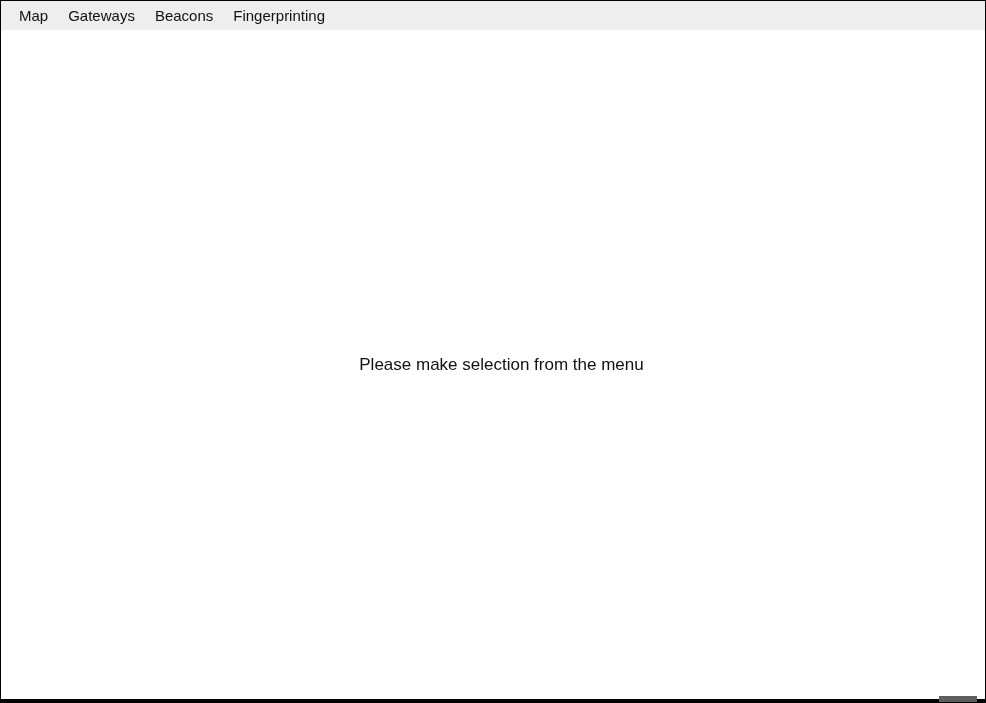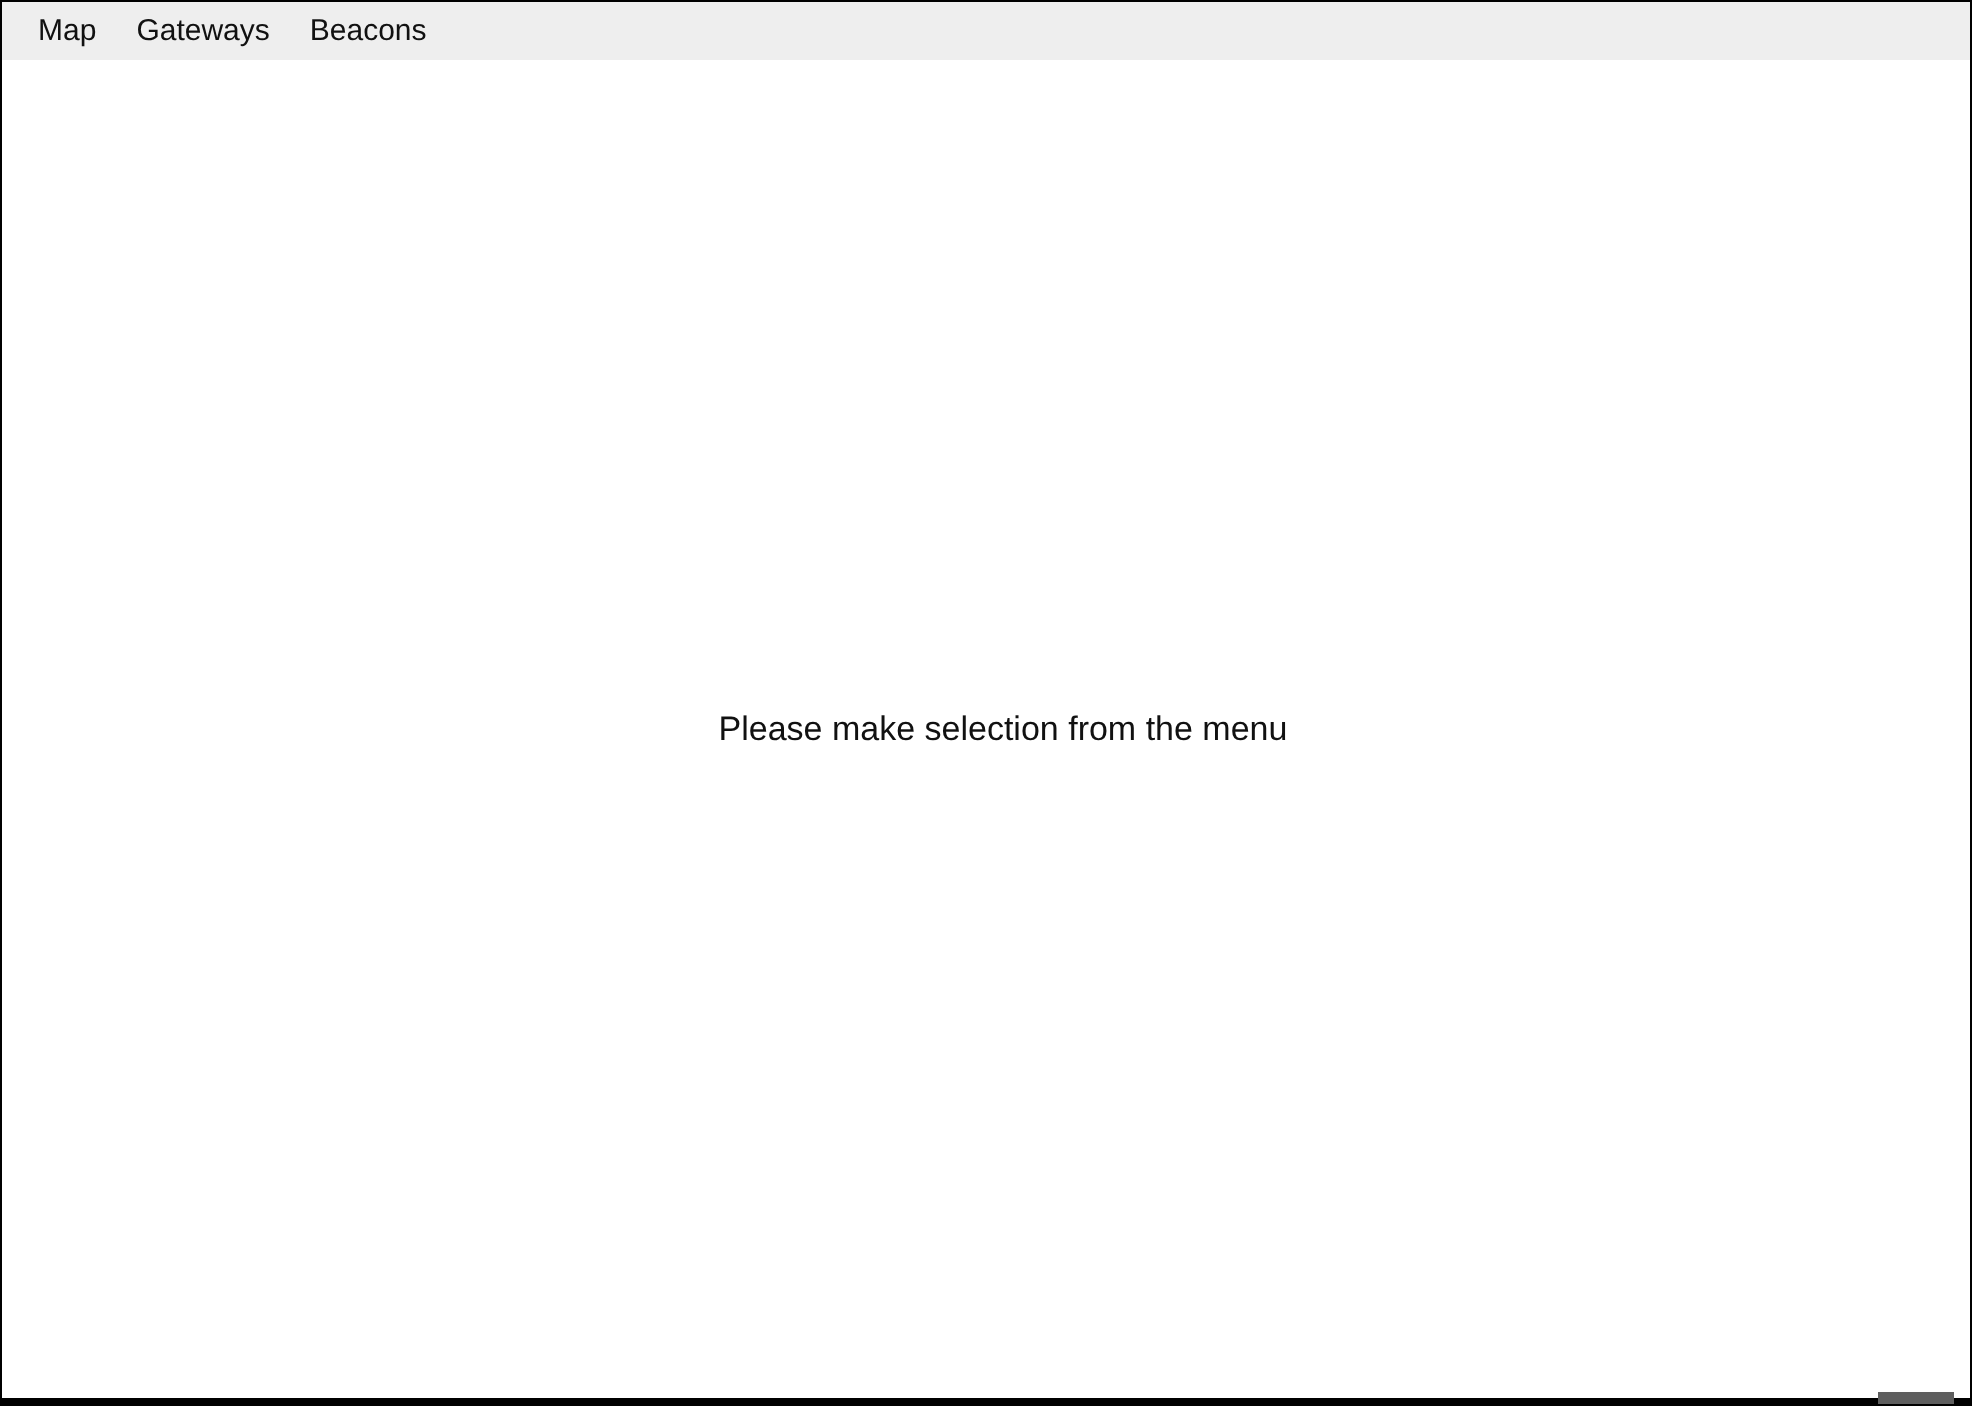--- a/index.html
+++ b/index.html
@@ -65,20 +65,21 @@
       background: #5e5e5e;
     }
   </style>
 </head>
 <body>
 
 <div class="menubar">
   <div class="menu-item">Map</div>
   <div class="menu-item">Gateways</div>
   <div class="menu-item">Beacons</div>
+  <div class="menu-item">Fingerprinting</div>
 </div>
 
 <div class="content">
   <div class="message">Please make selection from the menu</div>
 </div>
 
 <div class="bottombar">
   <div class="bottombar-handle"></div>
 </div>
 

